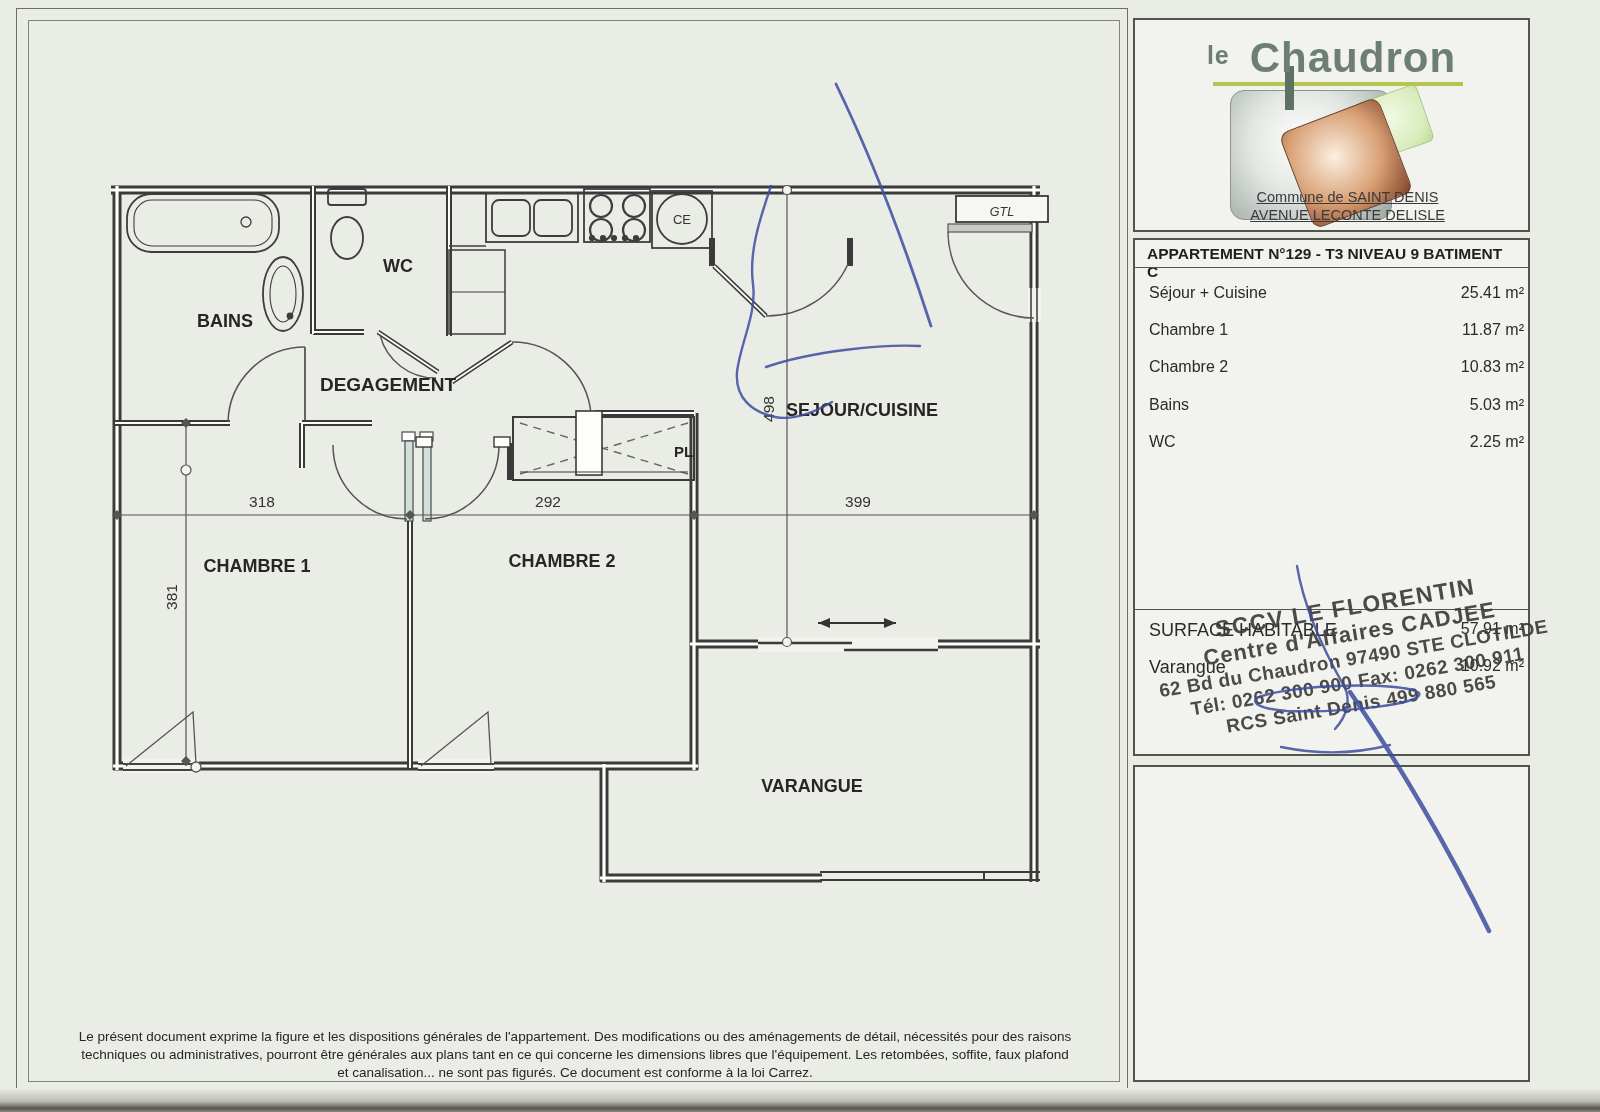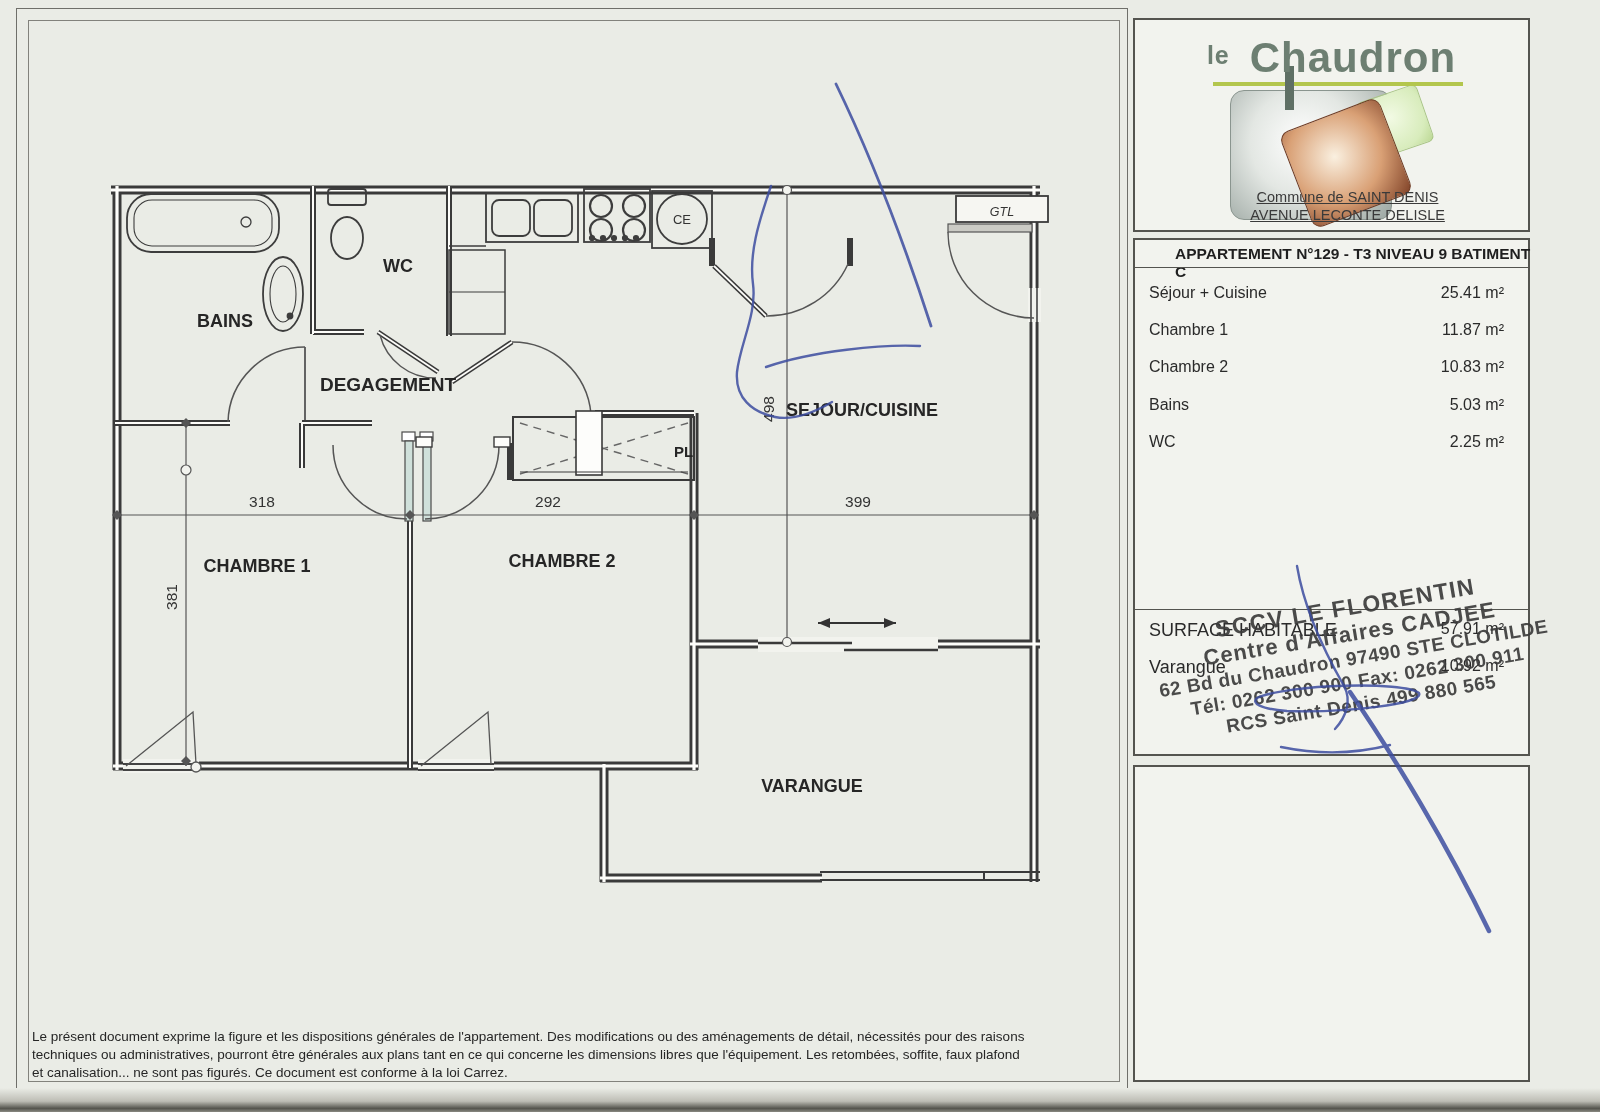--- a/index.html
+++ b/index.html
@@ -29,35 +29,35 @@
   .sq-green{left:228px;top:72px;width:62px;height:58px;transform:rotate(-19deg);
     background:radial-gradient(circle at 45% 40%, #f2fae4 0%, #d8ecbc 70%, #bcd894 100%);
     border:1px solid #a8c584;border-radius:6px;}
   .sq-brown{left:158px;top:92px;width:104px;height:100px;transform:rotate(-21deg);
     background:radial-gradient(circle at 42% 40%, #faf0e0 0%, #d9a075 55%, #7e4026 100%);
     border:1px solid #6e3a22;border-radius:10px;}
   .f-stem{left:150px;top:46px;width:9px;height:44px;background:#5f7065;}
   .logo-addr{left:16px;top:168px;width:393px;text-align:center;font-size:14.5px;color:#3a3a3a;line-height:18px;}
   .logo-addr div{text-decoration:underline;}
   
-  .info-header{left:12px;top:5px;width:369px;font-weight:bold;font-size:15.5px;color:#1f1f1f;margin-left:28px;}
+  .info-header{left:12px;top:5px;width:369px;font-weight:bold;font-size:15.5px;color:#1f1f1f;}
   .info-rule1{left:0;top:27px;width:100%;height:0;border-top:1.6px solid #54544f;}
   .row{left:0;width:100%;height:22px;}
   .row .lbl{position:absolute;left:14px;top:0;font-size:16px;}
-  .row .val{position:absolute;right:24px;top:0;font-size:16px;}
+  .row .val{position:absolute;right:4px;top:0;font-size:16px;}
   .info-rule2{left:0;top:369px;width:100%;height:0;border-top:1.5px solid #54544f;}
   .sum .lbl{font-size:18px;}
   
   .stamp{left:1118px;top:594px;width:470px;transform:rotate(-9.5deg);
     text-align:center;color:#3c3c3c;font-weight:bold;opacity:.92;}
   .stamp .s1{font-size:23px;letter-spacing:1.5px;line-height:27px;}
   .stamp .s2{font-size:22px;letter-spacing:1px;line-height:26px;}
   .stamp .s3,.stamp .s4,.stamp .s5{font-size:19px;line-height:23px;letter-spacing:.5px;}
   
-  .footer{left:32px;top:1028px;width:1086px;font-size:13.5px;line-height:18px;color:#262626;}
+  .footer{left:32px;top:1028px;width:1086px;text-align:center;font-size:13.5px;line-height:18px;color:#262626;}
   
   .scan-strip{left:0;top:1088px;width:1600px;height:24px;
     background:linear-gradient(#eaece6 0%, #bdbdb5 55%, #55554e 85%, #8a8a82 100%);}
   svg text{font-family:"Liberation Sans",sans-serif;}
 </style>
 </head>
 <body>
 
 <div class="abs sheet-outer"></div>
 <div class="abs sheet-inner"></div>

